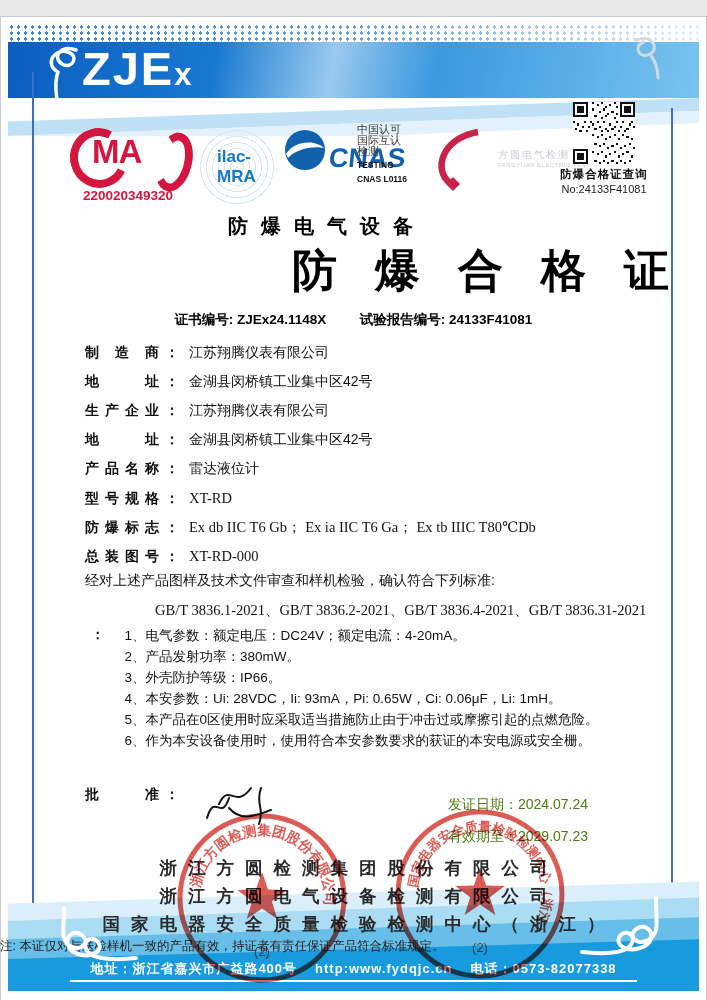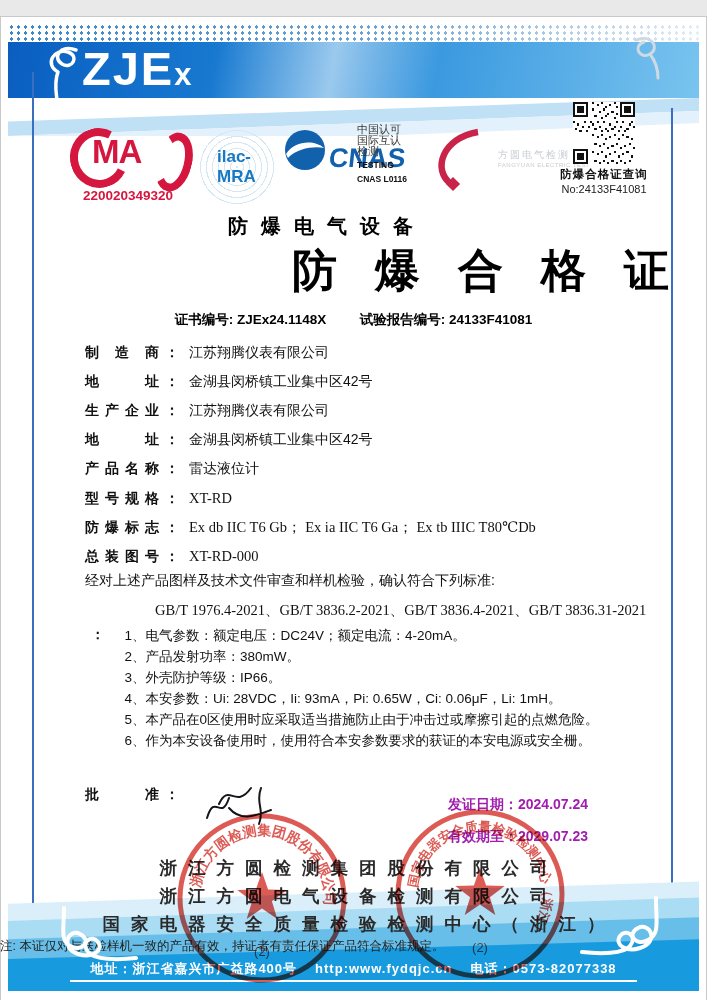--- a/index.html
+++ b/index.html
@@ -66,21 +66,21 @@
   .fvalue{white-space:nowrap;}
   .serif{font-family:"Liberation Serif","DejaVu Serif",serif;font-size:14.5px;}
   .confirm{left:85px;top:556px;width:560px;font-size:14px;color:#111;}
   .standards{left:155px;top:585px;font-size:14.5px;color:#111;
     font-family:"Liberation Serif","DejaVu Serif",serif;}
   .remarks{left:85px;top:610px;width:575px;display:flex;font-size:13.5px;color:#111;}
   .ritems{width:478px;margin-left:10px;line-height:20.5px;}
   .ritems .ri{margin-bottom:0.5px;}
   
   .approve{left:85px;top:770px;display:flex;align-items:flex-start;font-size:14px;color:#111;}
-  .dates{left:448px;top:772px;font-size:14px;font-weight:bold;color:#a21caf;line-height:32px;text-align:right;}
+  .dates{left:448px;top:772px;font-size:14px;font-weight:normal;color:#4d7c0f;line-height:32px;text-align:right;}
   
   .issuers{left:0;top:838px;width:707px;text-align:center;z-index:5;}
   .issuers .iss{font-size:17.5px;font-weight:bold;color:#2a2a2a;letter-spacing:11px;
     padding-left:11px;line-height:28px;}
   .note{left:0;top:922px;width:707px;text-align:left;font-size:12.5px;color:#222;z-index:5;}
   .waves{left:8px;top:852px;width:691px;height:123px;}
   .waves div{position:absolute;left:0;top:0;width:100%;height:100%;}
   .w1{background:#dbeffa;clip-path:polygon(0 29%,100% 11%,100% 100%,0 100%);}
   .w2{background:#aadcf3;clip-path:polygon(0 43%,100% 24%,100% 100%,0 100%);}
   .w3{background:#67bfe9;clip-path:polygon(0 58%,100% 40%,100% 100%,0 100%);}
@@ -226,21 +226,21 @@
         <span class="fvalue serif">Ex db IIC T6 Gb； Ex ia IIC T6 Ga； Ex tb IIIC T80℃Db</span>
       </div>
     <div class="frow">
         <span class="flabel">总装图号</span>
         <span class="fcolon">：</span>
         <span class="fvalue serif">XT-RD-000</span>
       </div>
   </div>
 
   <div class="abs confirm">经对上述产品图样及技术文件审查和样机检验，确认符合下列标准:</div>
-  <div class="abs standards">GB/T 1976.4-2021、GB/T 3836.2-2021、GB/T 3836.4-2021、GB/T 3836.31-2021</div>
+  <div class="abs standards">GB/T 3836.1-2021、GB/T 3836.2-2021、GB/T 3836.4-2021、GB/T 3836.31-2021</div>
 
   <div class="abs remarks">
     <span class="fcolon">：</span>
     <div class="ritems">
       <div class="ri">1、电气参数：额定电压：DC24V；额定电流：4-20mA。</div>
       <div class="ri">2、产品发射功率：380mW。</div>
       <div class="ri">3、外壳防护等级：IP66。</div>
       <div class="ri">4、本安参数：Ui: 28VDC，Ii: 93mA，Pi: 0.65W，Ci: 0.06μF，Li: 1mH。</div>
       <div class="ri">5、本产品在0区使用时应采取适当措施防止由于冲击过或摩擦引起的点燃危险。</div>
       <div class="ri">6、作为本安设备使用时，使用符合本安参数要求的获证的本安电源或安全栅。</div>

